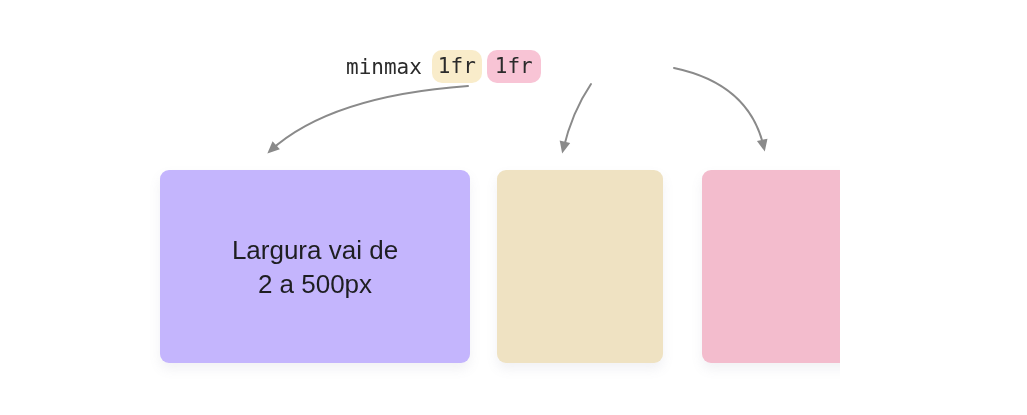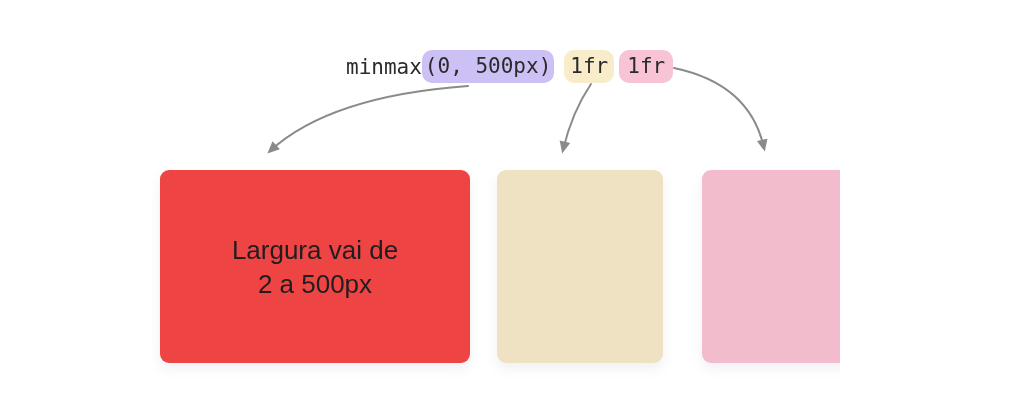--- a/index.html
+++ b/index.html
@@ -85,26 +85,25 @@
         <polygon points="0,0.5 10,5 0,9.5" fill="#8a8a8a" style="fill: rgb(138, 138, 138);"></polygon>
       </marker>
     </defs>
     <path d="M468 86 Q330 96 270 151" marker-end="url(#arrowhead)" style="stroke: rgb(138, 138, 138);"></path>
     <path d="M591 84 Q572 112 563 150" marker-end="url(#arrowhead)" style="stroke: rgb(138, 138, 138);"></path>
     <path d="M674 68 Q750 84 764 148" marker-end="url(#arrowhead)" style="stroke: rgb(138, 138, 138);"></path>
   </svg>
 
   <div class="code-line" style="color: rgb(43, 43, 43);">
     <span>minmax</span>
-    <span class="pill pill-purple" style="background-color: rgb(205, 192, 244);">(0, 500px)</span>
     <span class="pill pill-yellow" style="background-color: rgb(249, 236, 202);">1fr</span>
     <span class="pill pill-pink" style="background-color: rgb(248, 196, 213);">1fr</span>
   </div>
 
-  <div class="box box-1" style="background-color: #ef4444;">
+  <div class="box box-1" style="background-color: #c4b5fd;">
     <div class="box-label" style="color: rgb(30, 30, 33);">
       <div>Largura vai de</div>
       <div>2 a 500px</div>
     </div>
   </div>
 
   <div class="box box-2" style="background-color: rgb(239, 226, 194);"></div>
 
   <div class="box box-3" style="background-color: rgb(243, 188, 205);"></div>
 

